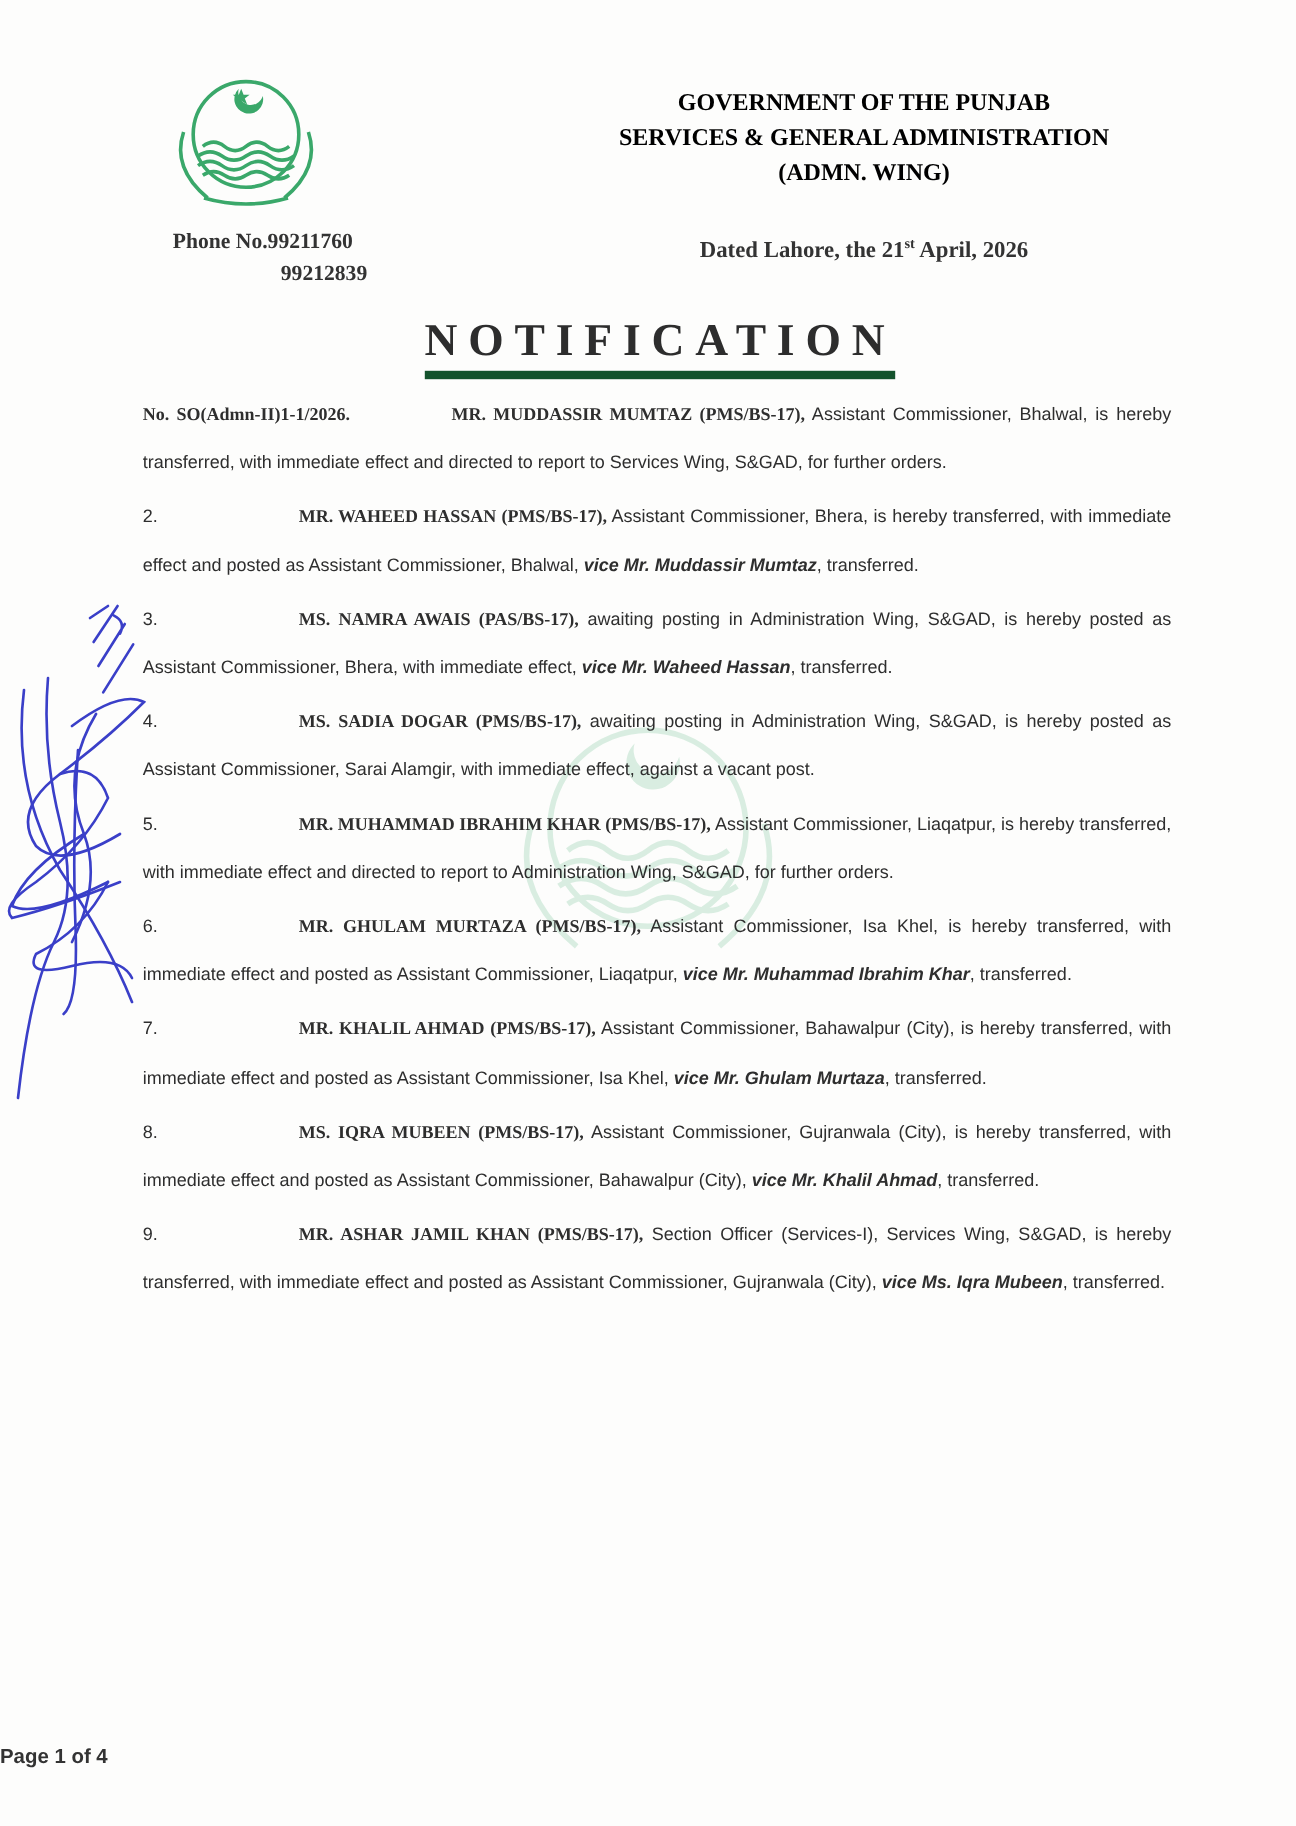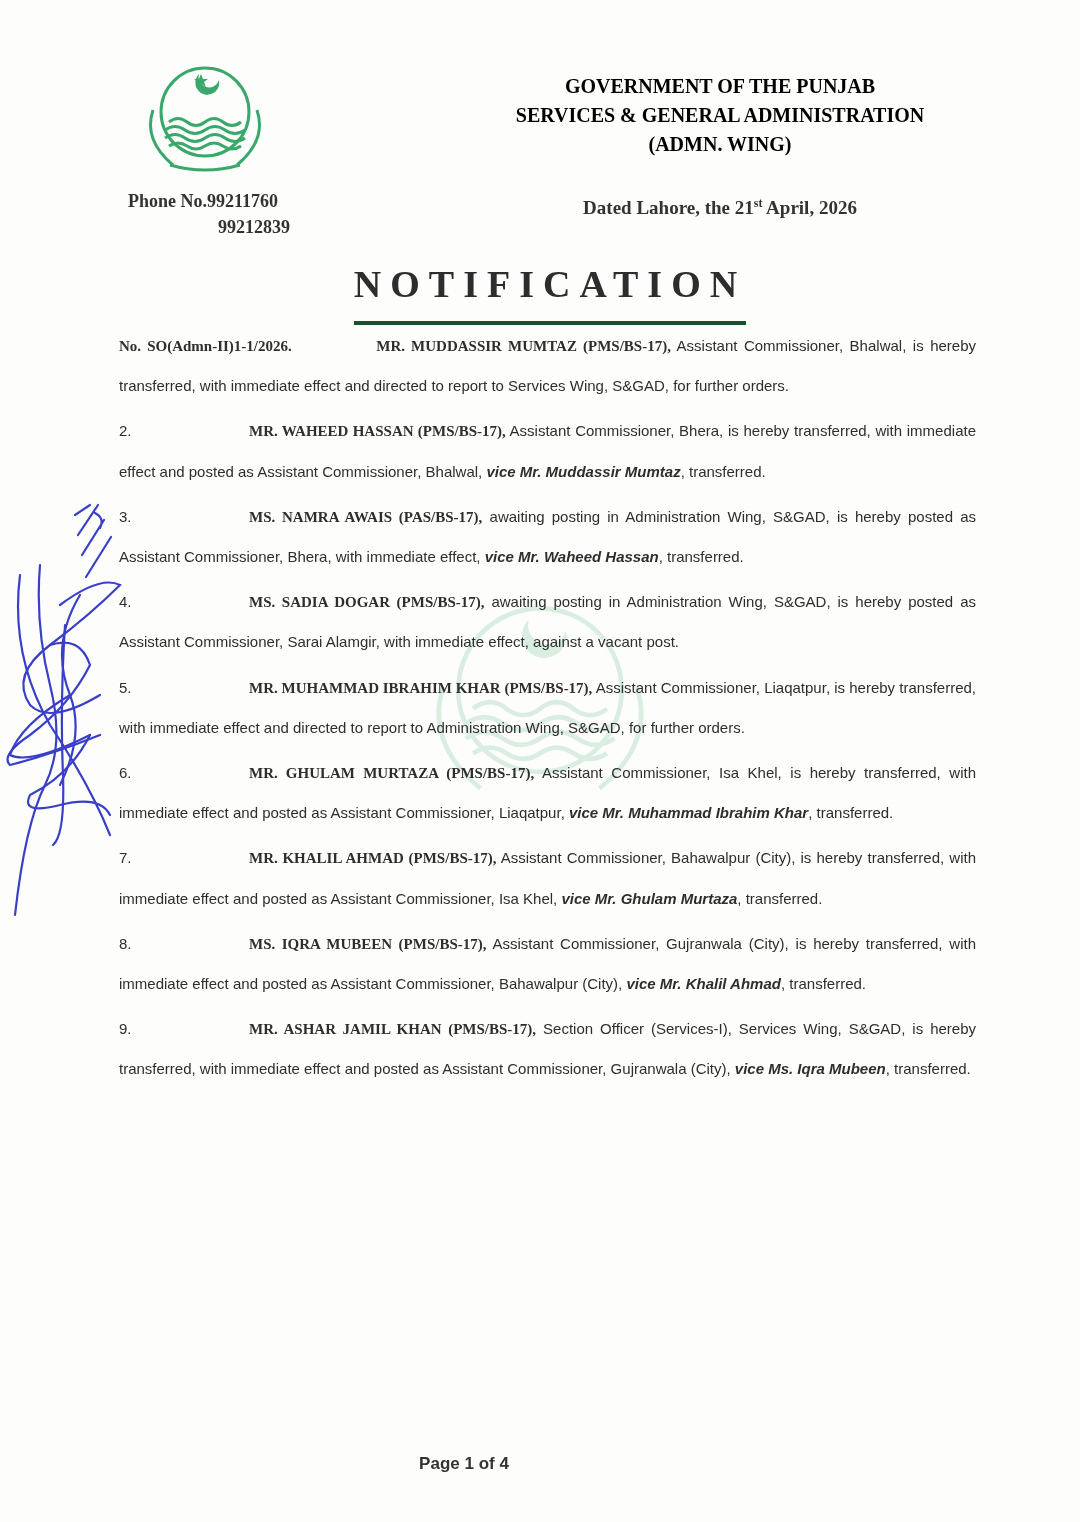--- a/index.html
+++ b/index.html
@@ -3,33 +3,33 @@
 <meta charset="utf-8">
 <style>
   html, body { margin: 0; padding: 0; }
   body {
     width: 1080px; height: 1522px; background: #fdfdfc; position: relative; overflow: hidden;
     color: #2a2a2a;
   }
   .serif { font-family: "Liberation Serif", "DejaVu Serif", serif; font-weight: bold; }
   .sans { font-family: "Liberation Sans", "DejaVu Sans", sans-serif; }
   .logo { position: absolute; left: 135px; top: 60px; width: 140px; height: 120px; }
-  .phone { position: absolute; left: 128px; top: 188px; font-size: 18px; line-height: 26px; color: #333; }
+  .phone { position: absolute; left: 144px; top: 188px; font-size: 18px; line-height: 26px; color: #333; }
   .phone .l2 { padding-left: 90px; display: block; }
   .header { position: absolute; left: 480px; top: 72px; width: 480px; text-align: center; font-size: 20px; line-height: 29px; color: #000000; }
   .dated { position: absolute; left: 480px; top: 196px; width: 480px; text-align: center; font-size: 19px; color: #333; }
   .dated sup { font-size: 12px; }
   .title { position: absolute; left: 330px; top: 262px; width: 440px; text-align: center; font-size: 38px; letter-spacing: 9px; color: #2d2d2d; }
-  .title span { border-bottom: 4px solid #14532d; padding-bottom: 16px; }
+  .title span { border-bottom: 7px solid #14532d; padding-bottom: 4px; }
   .body { position: absolute; left: 119px; top: 326px; width: 857px; font-size: 15px; line-height: 39.2px; color: #2e2e2e; }
   .para { text-align: justify; text-align-last: left; margin-bottom: 6px; }
   .para .num { display: inline-block; width: 130px; }
   .para .lead { font-family: "Liberation Serif", serif; font-weight: bold; }
   .para .vice { font-weight: bold; font-style: italic; }
-  .footer { position: absolute; left: 0; width: 928px; top: 1454px; text-align: center; font-size: 17px; font-weight: bold; color: #333; }
+  .footer { position: absolute; left: 0; width: 928px; top: 1454px; text-align: left; font-size: 17px; font-weight: bold; color: #333; }
   .watermark { position: absolute; left: 410px; top: 575px; width: 260px; height: 260px; opacity: 0.18; }
   .signature { position: absolute; left: 0; top: 495px; width: 130px; height: 450px; pointer-events: none; }
 </style>
 </head>
 <body>
 
 <svg class="logo" viewBox="0 0 140 120">
   <g fill="none" stroke="#3aa86a" stroke-width="3">
     <circle cx="70" cy="52" r="44"></circle>
     <path d="M34 62 q9 -7 18 0 t18 0 t18 0 t18 0"></path>

